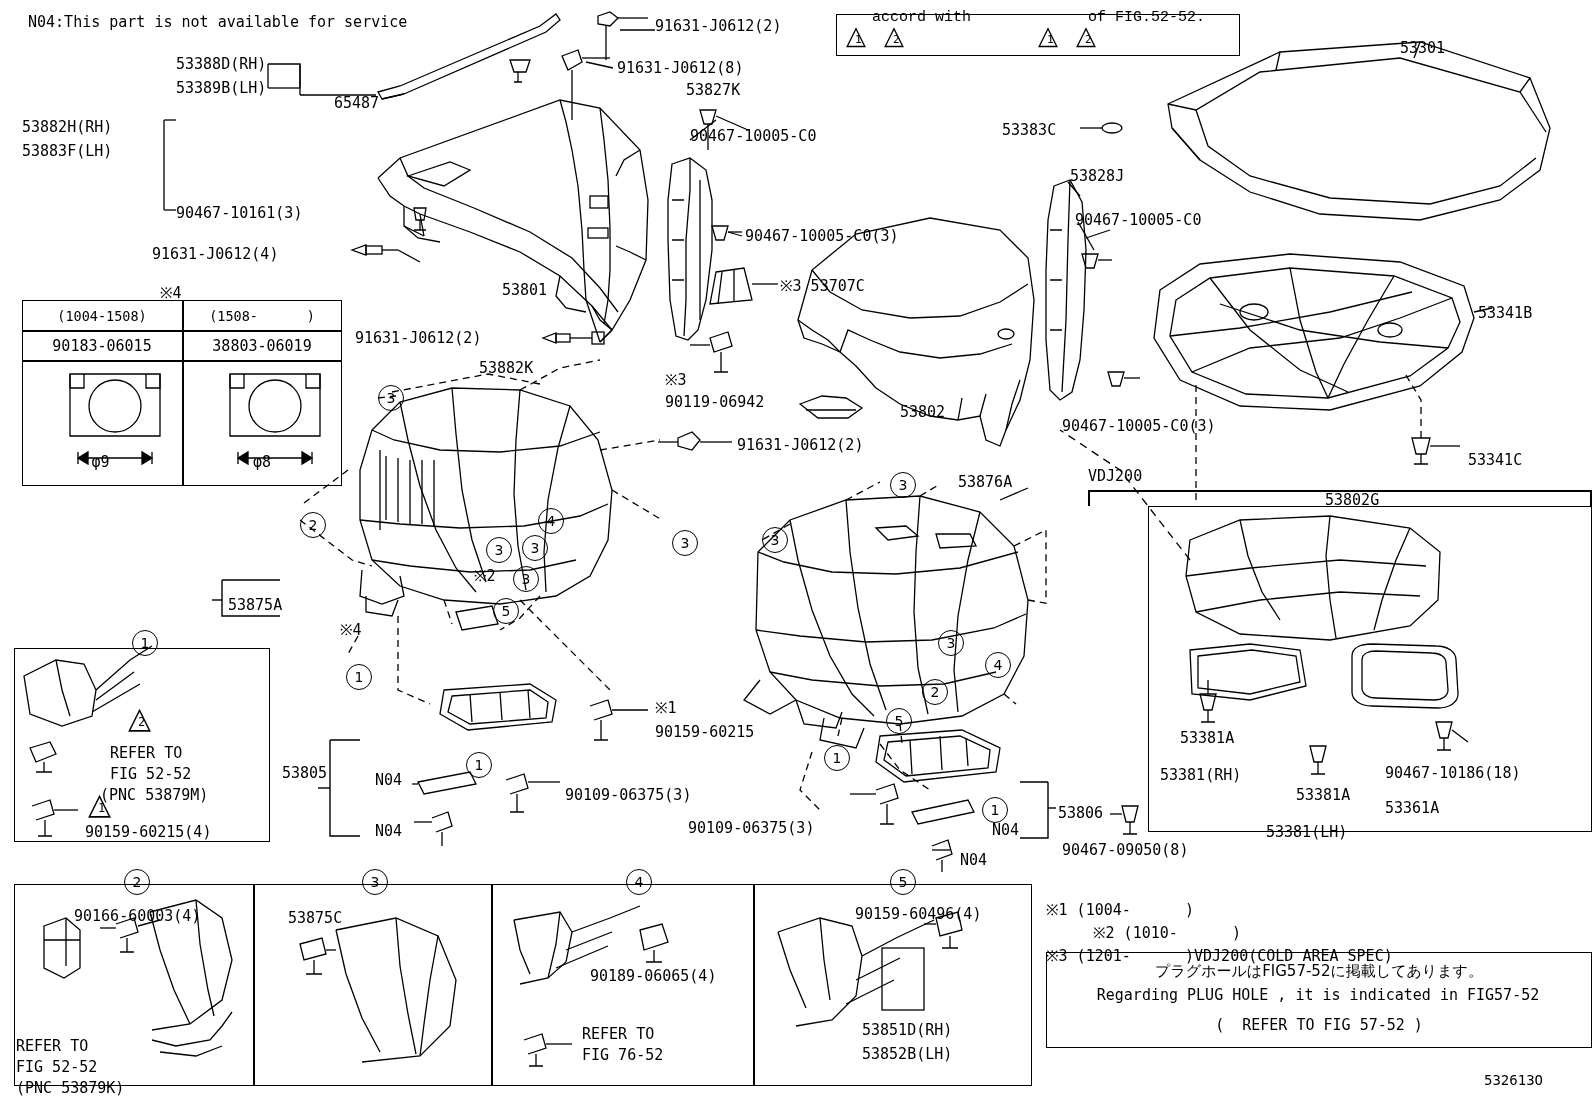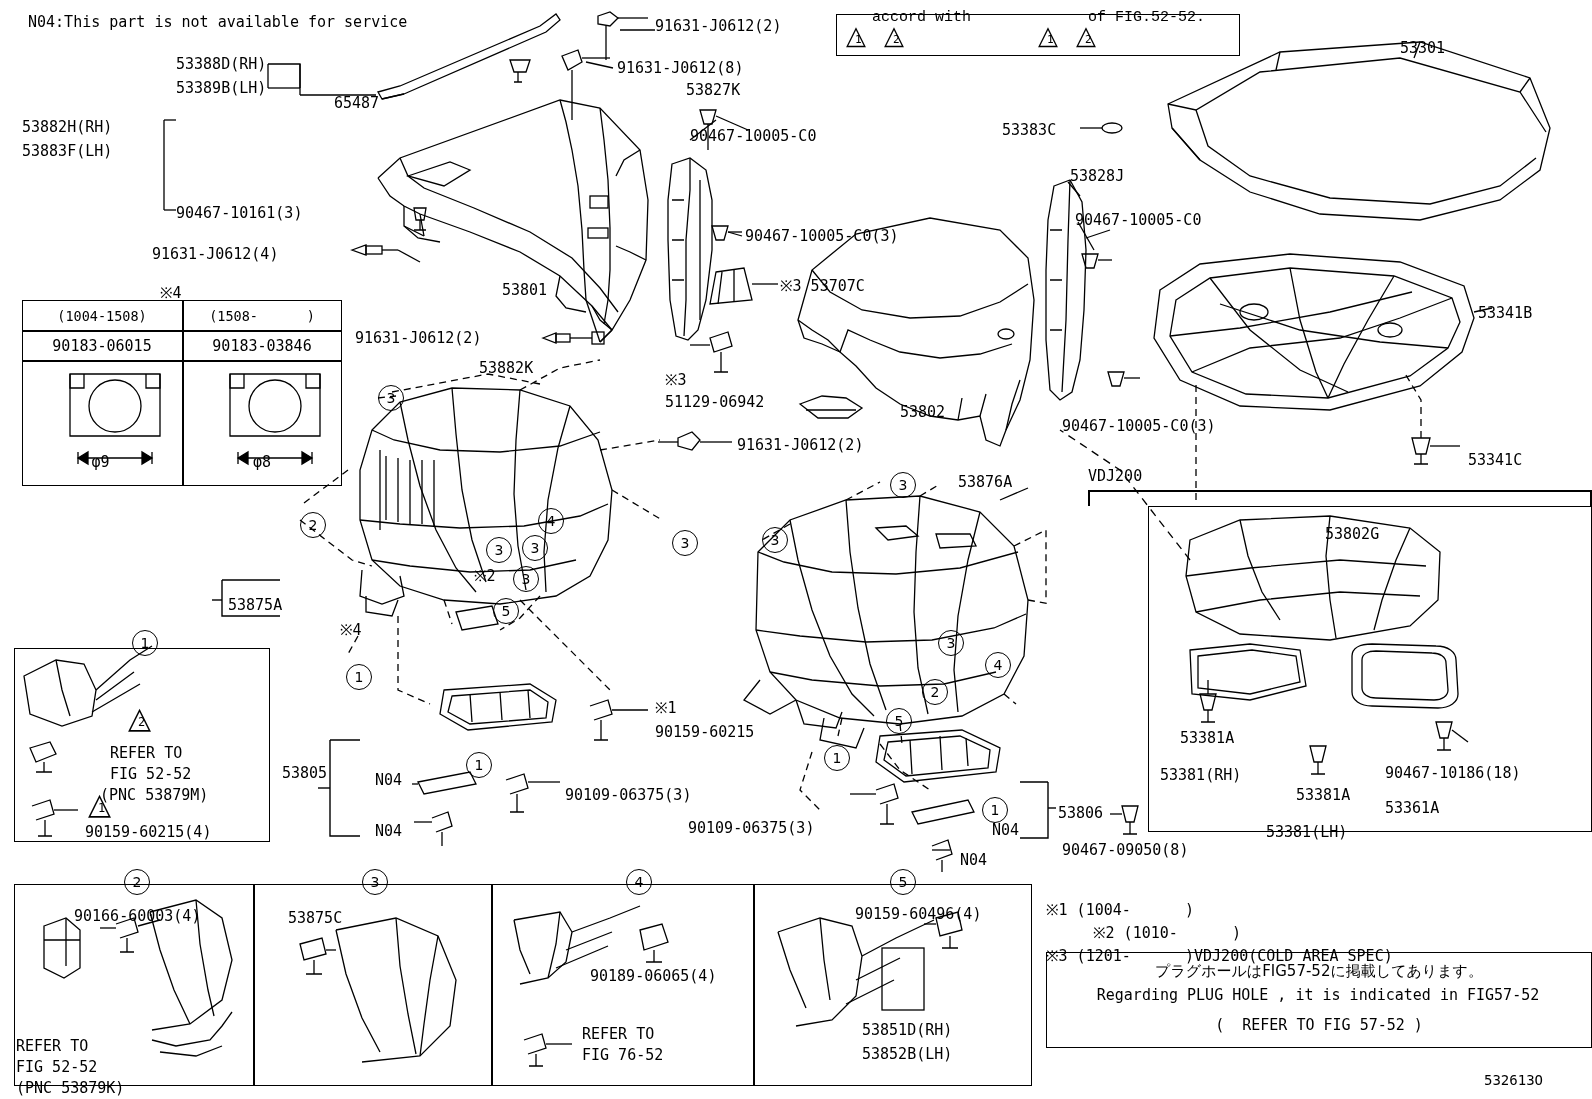--- a/index.html
+++ b/index.html
@@ -24,34 +24,34 @@
     <div class="lbl" style="left: 22px; top: 143px;">53883F(LH)</div>
     <div class="lbl" style="left: 176px; top: 205px;">90467-10161(3)</div>
     <div class="lbl" style="left: 152px; top: 246px;">91631-J0612(4)</div>
     <div class="lbl" style="left: 655px; top: 18px;">91631-J0612(2)</div>
     <div class="lbl" style="left: 617px; top: 60px;">91631-J0612(8)</div>
     <div class="lbl" style="left: 686px; top: 82px;">53827K</div>
     <div class="lbl" style="left: 690px; top: 128px;">90467-10005-C0</div>
     <div class="lbl" style="left: 745px; top: 228px;">90467-10005-C0(3)</div>
     <div class="lbl" style="left: 780px; top: 278px;">※3 53707C</div>
     <div class="lbl" style="left: 665px; top: 372px;">※3</div>
-    <div class="lbl" style="left: 665px; top: 394px;">51129-06942</div>
+    <div class="lbl" style="left: 665px; top: 394px;">90119-06942</div>
     <div class="lbl" style="left: 502px; top: 282px;">53801</div>
     <div class="lbl" style="left: 355px; top: 330px;">91631-J0612(2)</div>
     <div class="lbl" style="left: 479px; top: 360px;">53882K</div>
     <div class="lbl" style="left: 737px; top: 437px;">91631-J0612(2)</div>
     <div class="lbl" style="left: 900px; top: 404px;">53802</div>
     <div class="lbl" style="left: 1002px; top: 122px;">53383C</div>
     <div class="lbl" style="left: 1070px; top: 168px;">53828J</div>
     <div class="lbl" style="left: 1075px; top: 212px;">90467-10005-C0</div>
     <div class="lbl" style="left: 1062px; top: 418px;">90467-10005-C0(3)</div>
     <div class="lbl" style="left: 1400px; top: 40px;">53301</div>
     <div class="lbl" style="left: 1478px; top: 305px;">53341B</div>
     <div class="lbl" style="left: 1468px; top: 452px;">53341C</div>
-    <div class="lbl" style="left: 1325px; top: 492px; margin-top: 34px;">53802G</div>
+    <div class="lbl" style="left: 1325px; top: 492px;">53802G</div>
     <div class="lbl" style="left: 1180px; top: 730px;">53381A</div>
     <div class="lbl" style="left: 1160px; top: 767px;">53381(RH)</div>
     <div class="lbl" style="left: 1296px; top: 787px;">53381A</div>
     <div class="lbl" style="left: 1266px; top: 824px;">53381(LH)</div>
     <div class="lbl" style="left: 1385px; top: 765px;">90467-10186(18)</div>
     <div class="lbl" style="left: 1385px; top: 800px;">53361A</div>
     <div class="lbl" style="left: 1062px; top: 842px;">90467-09050(8)</div>
     <div class="lbl" style="left: 160px; top: 285px;">※4</div>
     <div class="lbl" style="left: 228px; top: 597px;">53875A</div>
     <div class="lbl" style="left: 340px; top: 622px;">※4</div>
@@ -488,21 +488,21 @@
 <div class="tri" style="left:1076px;top:20px;font-size:26px;">△</div>
 <div class="lbl sm" style="left:1085px;top:32px;font-size:11px;">2</div>
 
 <div class="box" style="left:22px;top:300px;width:320px;height:186px;"></div>
 <div class="thin" style="left:22px;top:330px;width:320px;height:1.6px;"></div>
 <div class="thin" style="left:22px;top:360px;width:320px;height:1.6px;"></div>
 <div class="thin" style="left:182px;top:300px;width:1.6px;height:186px;"></div>
 <div class="lbl sm cen" style="left:22px;top:306px;width:160px;height:20px;">(1004-1508)</div>
 <div class="lbl sm cen" style="left:182px;top:306px;width:160px;height:20px;">(1508-      )</div>
 <div class="lbl cen" style="left:22px;top:336px;width:160px;height:20px;">90183-06015</div>
-<div class="lbl cen" style="left:182px;top:336px;width:160px;height:20px;">90183-03846</div>
+<div class="lbl cen" style="left:182px;top:336px;width:160px;height:20px;">38803-06019</div>
 <div class="lbl cen" style="left:22px;top:452px;width:157px;height:20px;">φ9</div>
 <div class="lbl cen" style="left:182px;top:452px;width:160px;height:20px;">φ8</div>
 <svg width="340" height="130" style="left:22px;top:362px;">
   <g fill="none" stroke="#000" stroke-width="1.3">
     <path d="M48,12 L138,12 L138,74 L48,74 Z"></path>
     <path d="M48,12 L48,26 L62,26 L62,12 M138,12 L138,26 L124,26 L124,12"></path>
     <circle cx="93" cy="44" r="26"></circle>
     <path d="M56,96 L130,96 M56,90 L56,102 M130,90 L130,102"></path>
     <path d="M56,96 L66,90 L66,102 Z" fill="#000"></path>
     <path d="M130,96 L120,90 L120,102 Z" fill="#000"></path>

